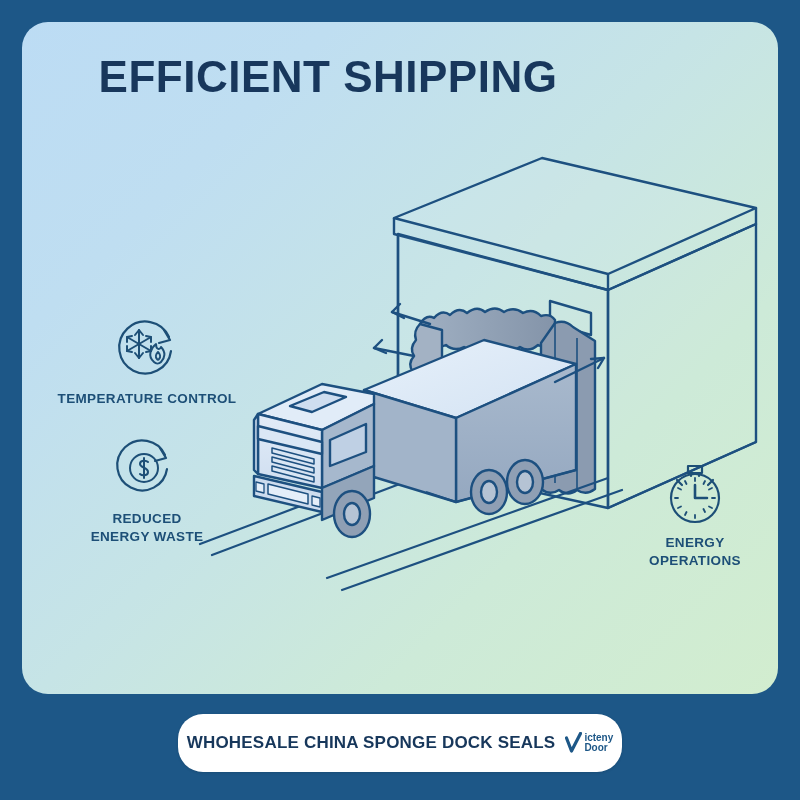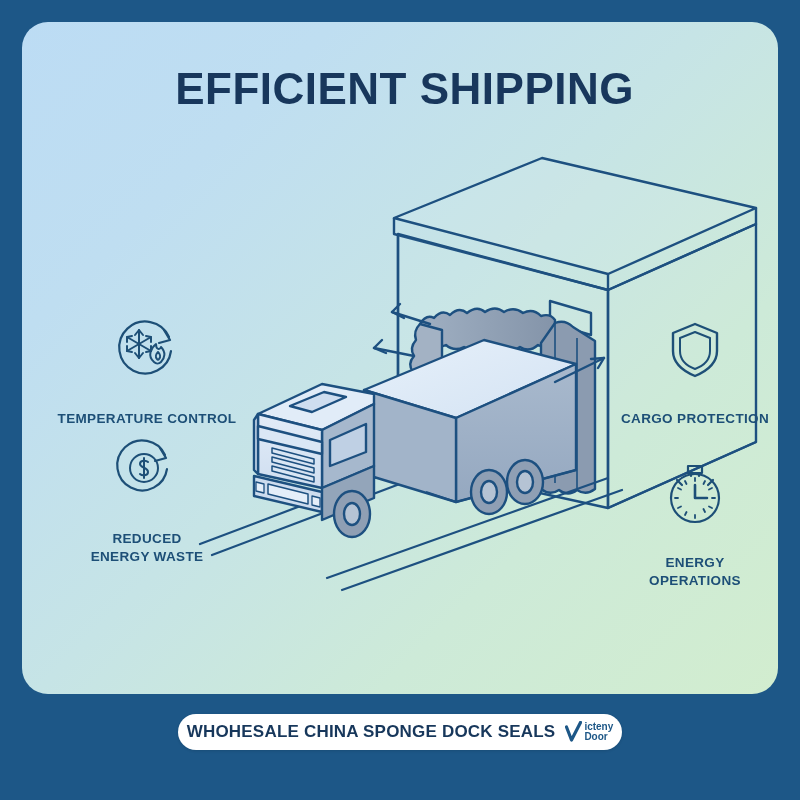--- a/index.html
+++ b/index.html
@@ -35,23 +35,23 @@
                 #c6e4e6 48%,
                 #cdead8 72%,
                 #d2edcf 100%);
     overflow: hidden;
   }
 
   
   #title {
     position: absolute;
     left: 0;
-    top: 42px;
+    top: 30px;
     width: 612px;
-    text-align: right;
+    text-align: center;
     font-size: 44px;
     font-weight: bold;
     letter-spacing: 0.5px;
     color: #18375c;
     font-family: "Liberation Sans", sans-serif;
   }
 
   
   #scene {
     position: absolute;
@@ -68,42 +68,42 @@
     text-align: center;
   }
   .feature .icon-wrap {
     display: block;
     margin: 0 auto;
     width: 76px;
     height: 76px;
   }
   .feature .feat-label {
     display: block;
-    margin-top: 24px;
+    margin-top: 4px;
     font-size: 13.5px;
     font-weight: bold;
     letter-spacing: 0.35px;
     line-height: 1.35;
     color: #1d4f77;
     font-family: "Liberation Sans", sans-serif;
     white-space: pre-line;
   }
 
   #feat-temperature { left: 30px;  top: 288px; }
   #feat-energy      { left: 30px;  top: 408px; }
   #feat-cargo       { left: 578px; top: 288px; }
   #feat-speed       { left: 578px; top: 432px; }
 
   
   #banner {
     position: absolute;
     left: 178px;
     top: 714px;
     width: 444px;
-    height: 36px;
+    height: 58px;
     border-radius: 25px;
     background: #ffffff;
     display: flex;
     align-items: center;
     justify-content: center;
     gap: 10px;
     box-shadow: 0 1px 3px rgba(0,0,0,0.12);
   }
   #banner-text {
     font-size: 17px;
@@ -297,29 +297,20 @@
           <path d="M51 18 L57 28 L46 31"></path>
           <circle cx="35" cy="38" r="14" stroke-width="2"></circle>
           <path d="M39 32 C37 30 31 30 31 34 C31 38 39 37 39 42 C39 46 33 46 31 44" stroke-width="2"></path>
           <path d="M35 28 L35 48" stroke-width="2"></path>
         </svg>
       </span>
       <span class="feat-label">REDUCED
 ENERGY WASTE</span>
     </div>
 
-    <div class="feature" id="feat-cargo">
-      <span class="icon-wrap">
-        <svg viewBox="0 0 76 76" width="76" height="76" fill="none" stroke="#1d4f77" stroke-width="2.4" stroke-linecap="round" stroke-linejoin="round">
-          <path d="M38 14 L60 23 L60 41 C60 53 50 61 38 66 C26 61 16 53 16 41 L16 23 Z"></path>
-          <path d="M38 22 L53 28 L53 41 C53 50 46 56 38 59 C30 56 23 50 23 41 L23 28 Z" stroke-width="2"></path>
-        </svg>
-      </span>
-      <span class="feat-label">CARGO PROTECTION</span>
-    </div>
 
     <div class="feature" id="feat-speed">
       <span class="icon-wrap">
         <svg viewBox="0 0 76 76" width="76" height="76" fill="none" stroke="#1d4f77" stroke-width="2.2" stroke-linecap="round" stroke-linejoin="round">
           <circle cx="38" cy="44" r="24"></circle>
           <path d="M31 12 L45 12 L45 19 L31 19 Z"></path>
           <path d="M34 19 L34 22 M42 19 L42 22"></path>
           <path d="M20 26 L25 31 M56 26 L51 31"></path>
           <path d="M38 44 L38 31 M38 44 L50 44" stroke-width="2.6"></path>
           <g stroke-width="1.8">

